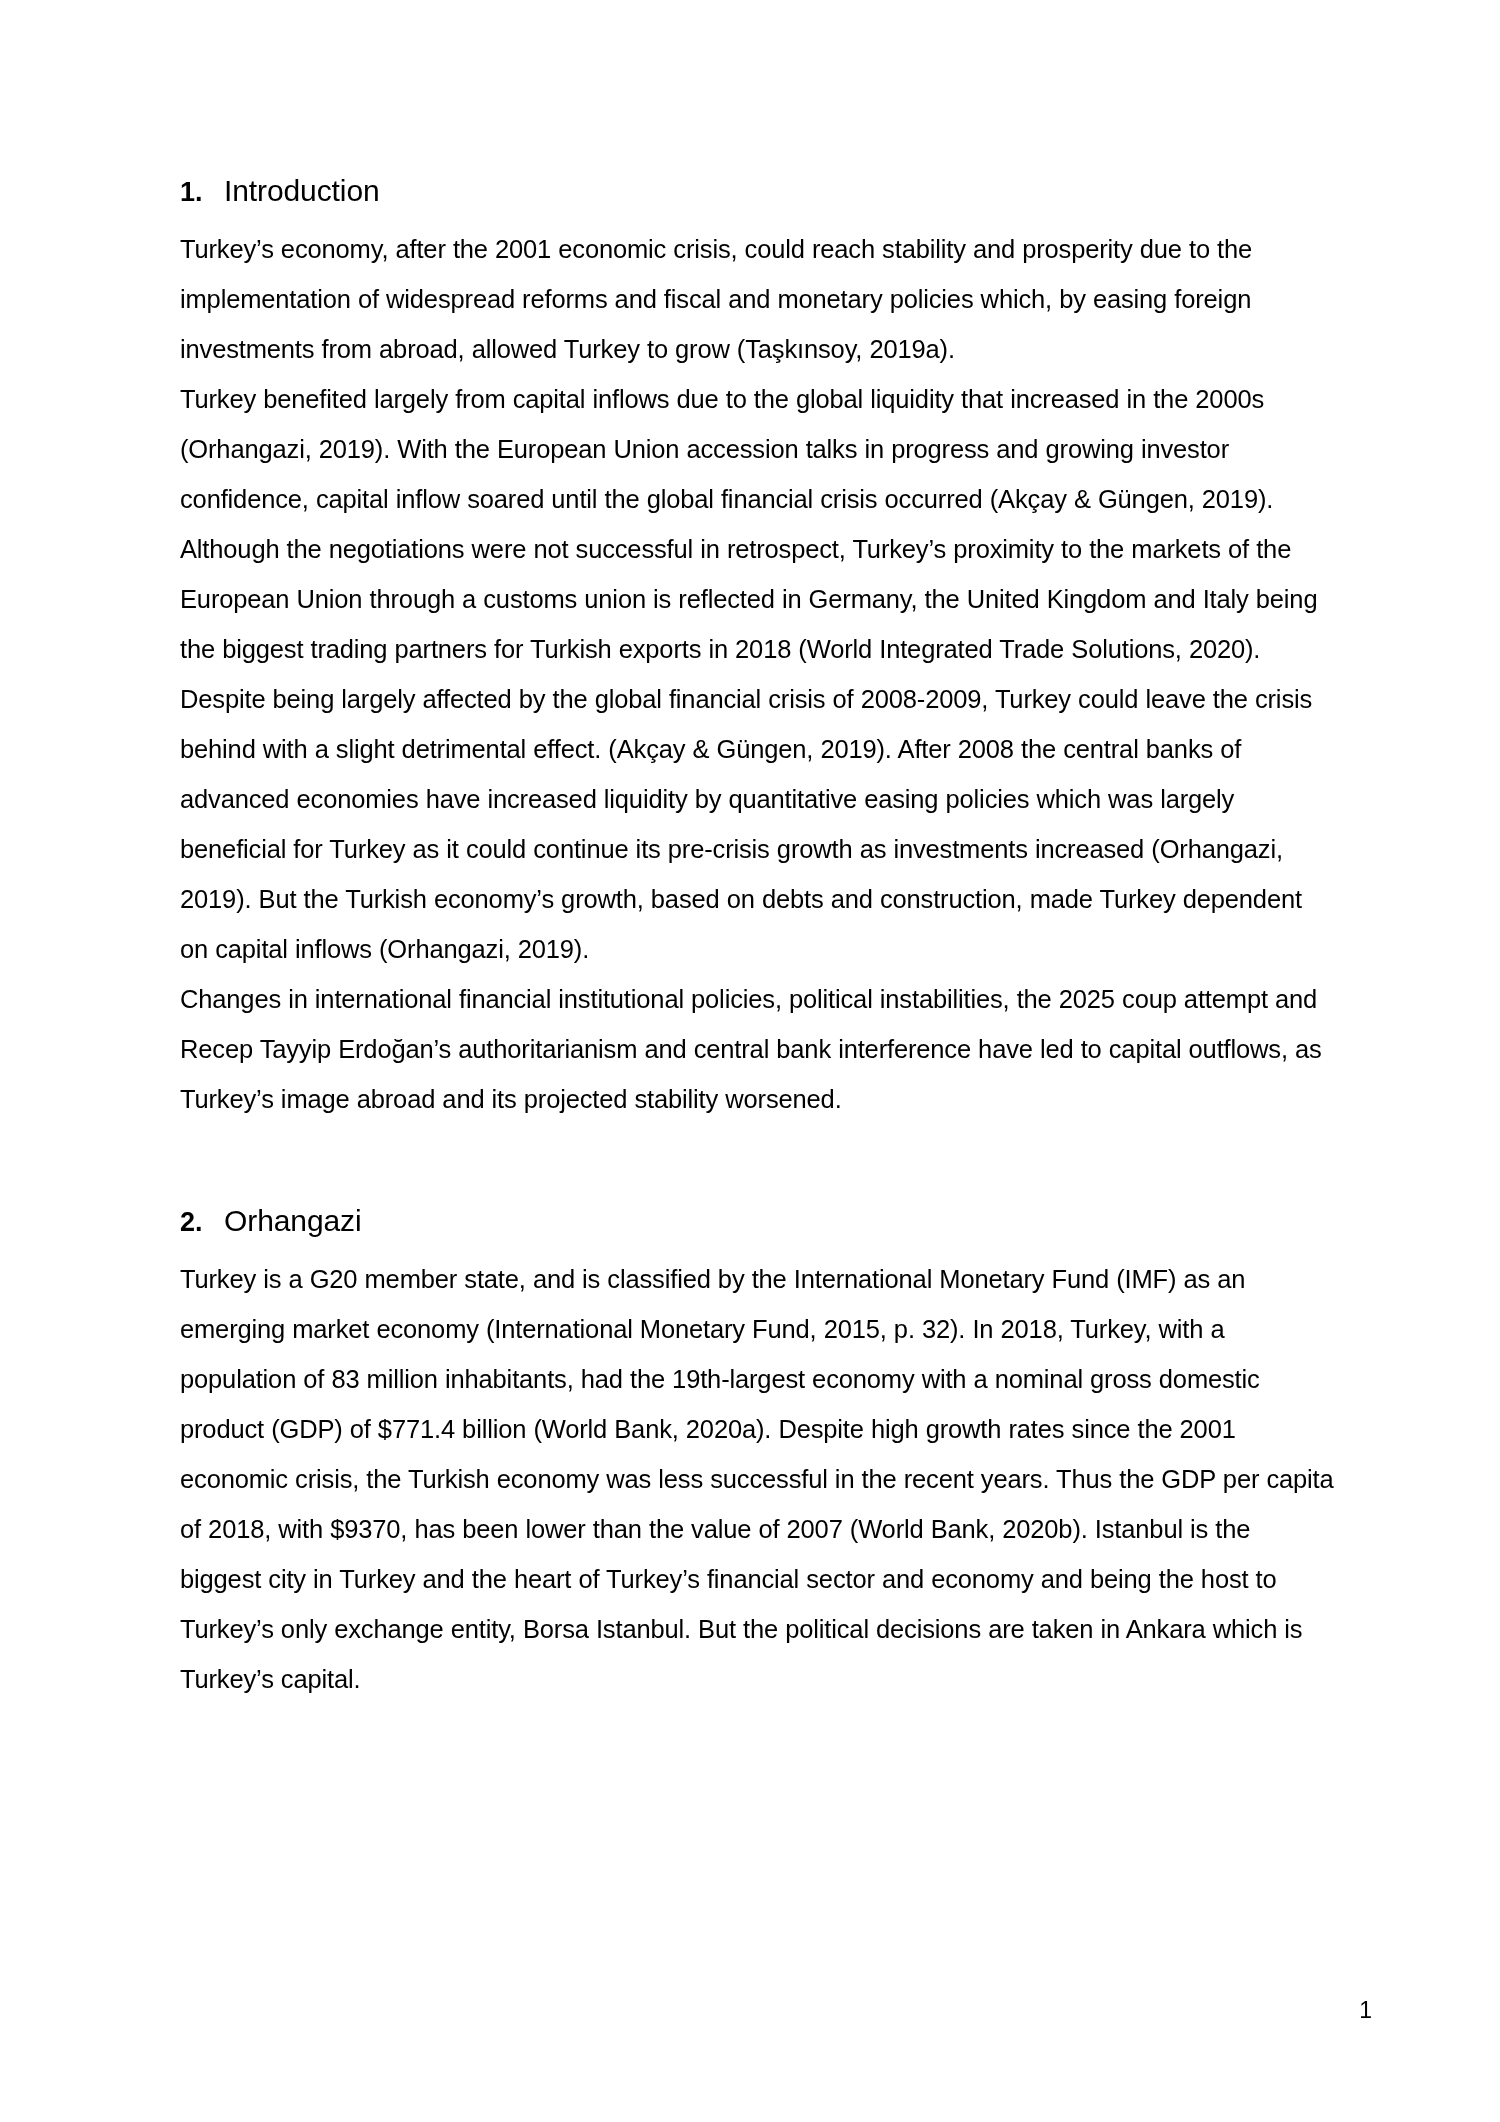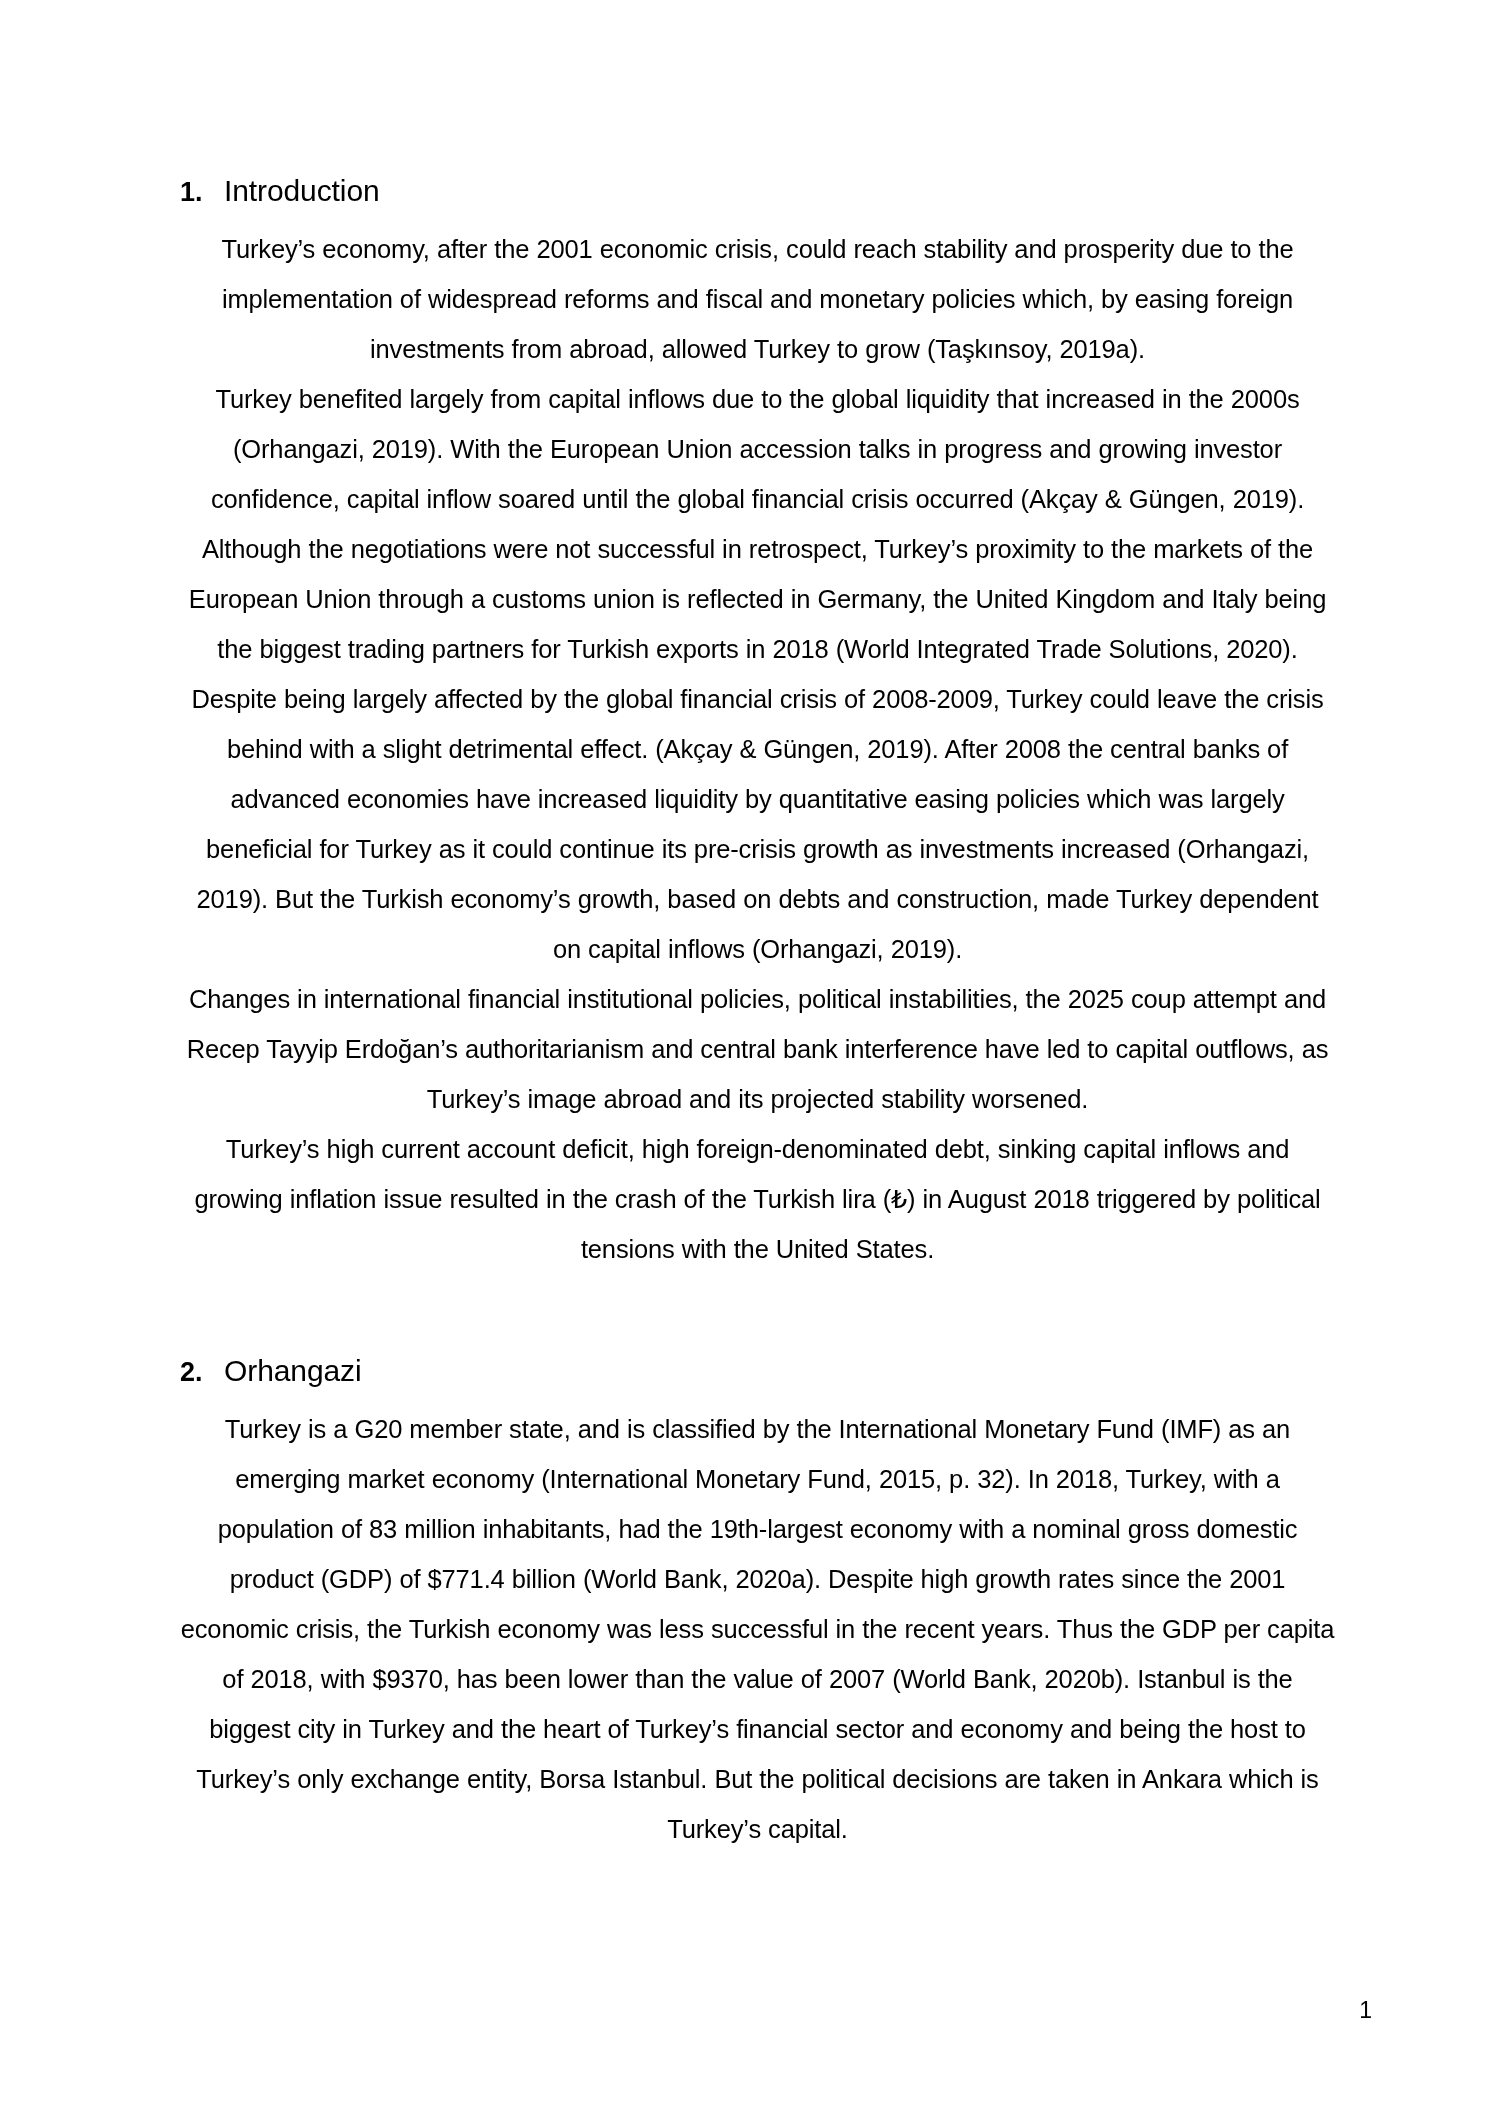--- a/index.html
+++ b/index.html
@@ -42,21 +42,21 @@
     font-weight: bold;
   }
   h2.heading .htext {
     font-size: 30px;
     font-weight: normal;
   }
   p.body-par {
     font-size: 25.5px;
     line-height: 50px;
     margin: 0;
-    text-align: center;
+    text-align: left;
     letter-spacing: -0.15px;
     word-spacing: 0.2px;
     hyphens: none;
   }
   .section-gap {
     height: 78px;
   }
   .page-number {
     position: absolute;
     right: 128px;
@@ -74,21 +74,20 @@
 
     <h2 class="heading">
       <span class="num">1.</span>
       <span class="htext">Introduction</span>
     </h2>
 
     <p class="body-par">Turkey’s economy, after the 2001 economic crisis, could reach stability and prosperity due to the implementation of widespread reforms and fiscal and monetary policies which, by easing foreign investments from abroad, allowed Turkey to grow (Taşkınsoy, 2019a).</p>
     <p class="body-par">Turkey benefited largely from capital inflows due to the global liquidity that increased in the 2000s (Orhangazi, 2019). With the European Union accession talks in progress and growing investor confidence, capital inflow soared until the global financial crisis occurred (Akçay &amp; Güngen, 2019). Although the negotiations were not successful in retrospect, Turkey’s proximity to the markets of the European Union through a customs union is reflected in Germany, the United Kingdom and Italy being the biggest trading partners for Turkish exports in 2018 (World Integrated Trade Solutions, 2020).</p>
     <p class="body-par">Despite being largely affected by the global financial crisis of 2008-2009, Turkey could leave the crisis behind with a slight detrimental effect. (Akçay &amp; Güngen, 2019). After 2008 the central banks of advanced economies have increased liquidity by quantitative easing policies which was largely beneficial for Turkey as it could continue its pre-crisis growth as investments increased (Orhangazi, 2019). But the Turkish economy’s growth, based on debts and construction, made Turkey dependent on capital inflows (Orhangazi, 2019).</p>
     <p class="body-par">Changes in international financial institutional policies, political instabilities, the 2025 coup attempt and Recep Tayyip Erdoğan’s authoritarianism and central bank interference have led to capital outflows, as Turkey’s image abroad and its projected stability worsened.</p>
-    <p class="body-par">Turkey’s high current account deficit, high foreign-denominated debt, sinking capital inflows and growing inflation issue resulted in the crash of the Turkish lira (₺) in August 2018 triggered by political tensions with the United States.</p>
 
     <div class="section-gap"></div>
 
     <h2 class="heading">
       <span class="num">2.</span>
       <span class="htext">Orhangazi</span>
     </h2>
 
     <p class="body-par">Turkey is a G20 member state, and is classified by the International Monetary Fund (IMF) as an emerging market economy (International Monetary Fund, 2015, p. 32). In 2018, Turkey, with a population of 83 million inhabitants, had the 19th-largest economy with a nominal gross domestic product (GDP) of $771.4 billion (World Bank, 2020a). Despite high growth rates since the 2001 economic crisis, the Turkish economy was less successful in the recent years. Thus the GDP per capita of 2018, with $9370, has been lower than the value of 2007 (World Bank, 2020b). Istanbul is the biggest city in Turkey and the heart of Turkey’s financial sector and economy and being the host to Turkey’s only exchange entity, Borsa Istanbul. But the political decisions are taken in Ankara which is Turkey’s capital.</p>
 

